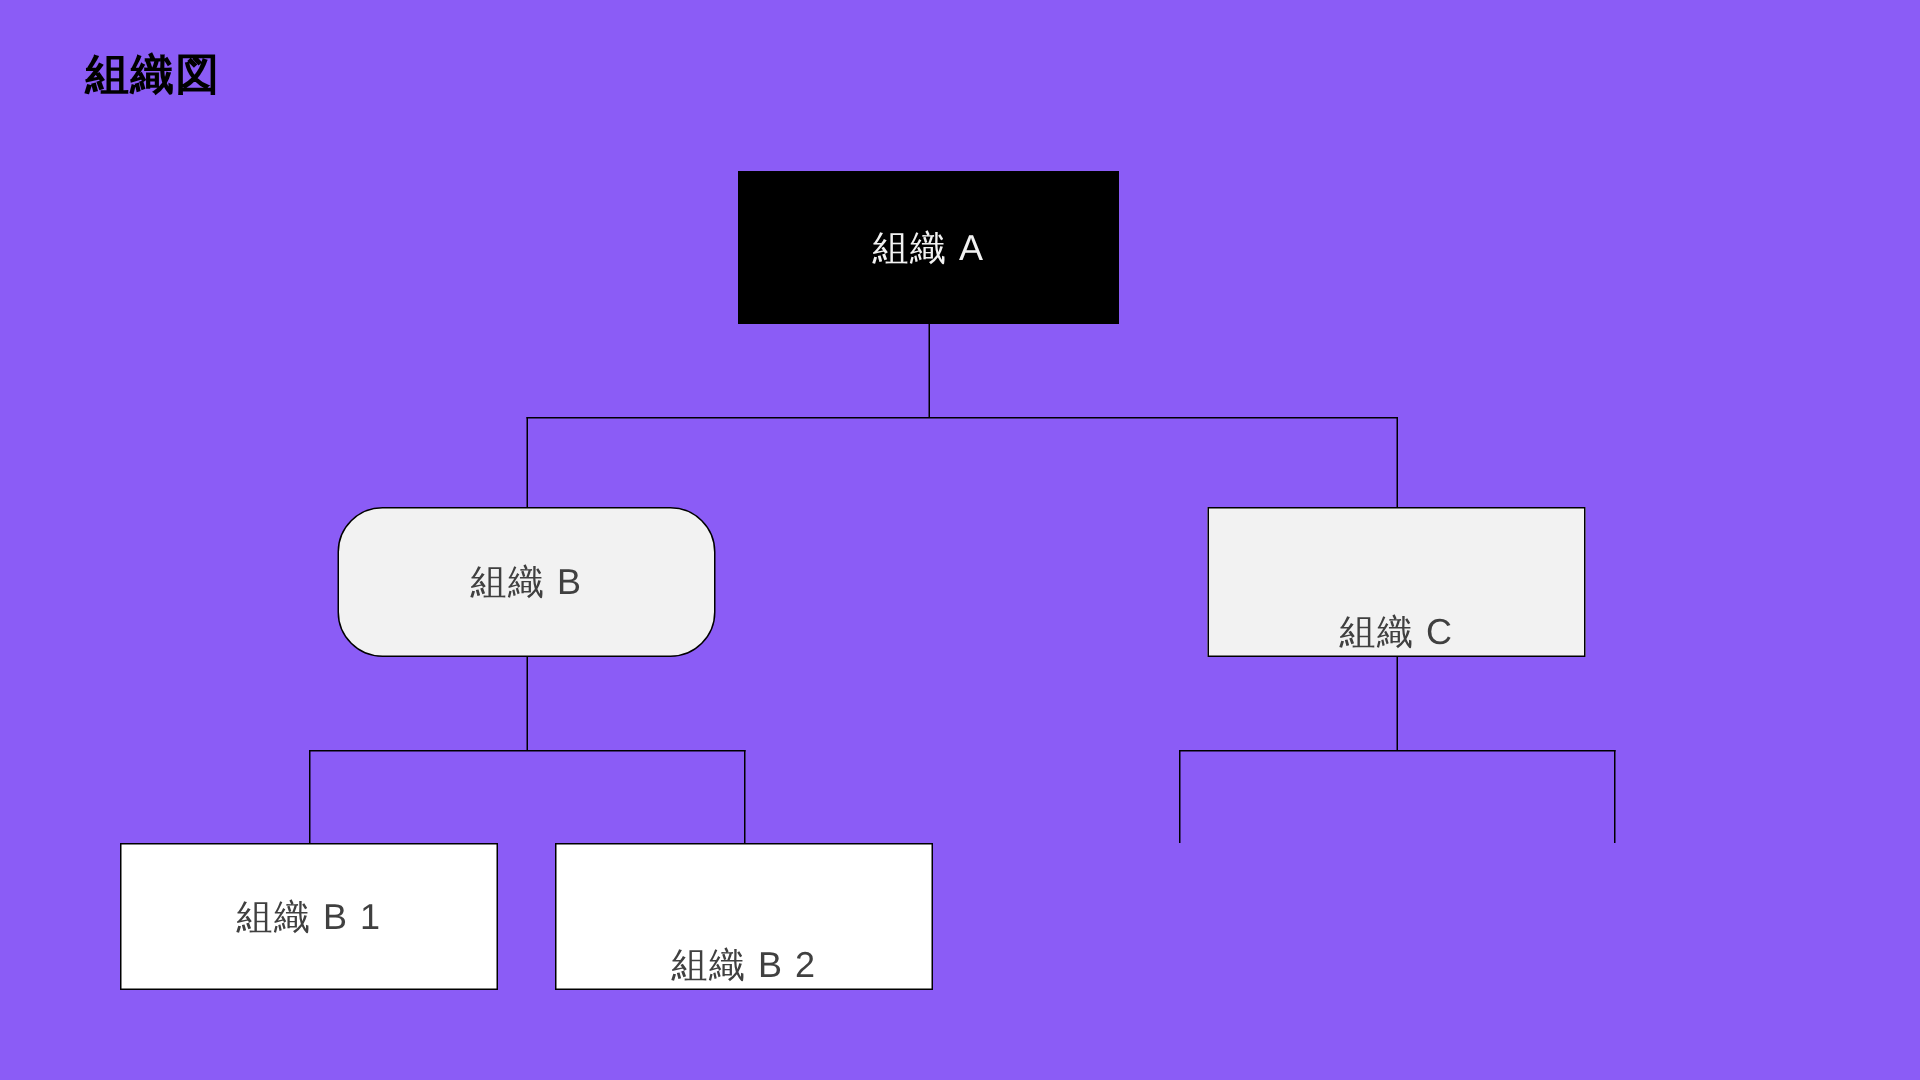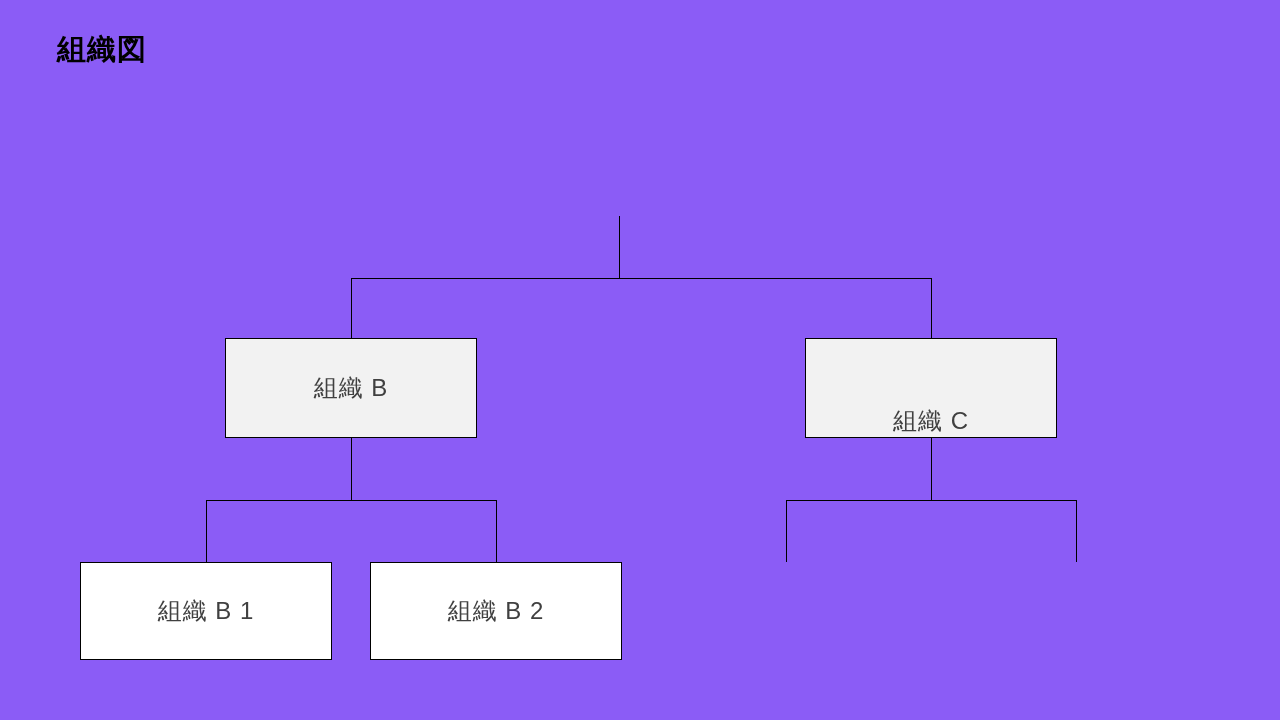--- a/index.html
+++ b/index.html
@@ -40,31 +40,31 @@
     color: #f2f2f2;
     border: 1px solid #000000;
   }
   .node.level2 {
     background: #f2f2f2;
     color: #404040;
     border: 1px solid #000000;
     width: 252px; height: 100px;
     top: 338px;
   }
-  .node.org-b { left: 225px; }
+  .node.org-b { left: 225px; border-radius: 30px; }
   .node.org-c { left: 805px; align-items: flex-end; }
   .node.leaf {
     background: #ffffff;
     color: #404040;
     border: 1px solid #000000;
     width: 252px; height: 98px;
     top: 562px;
   }
   .node.org-b1 { left: 80px; }
-  .node.org-b2 { left: 370px; }
+  .node.org-b2 { left: 370px; align-items: flex-end; }
   .node.org-c1 { left: 660px; }
   .node.org-c2 { left: 950px; }
   .line {
     position: absolute;
     background: #000000;
   }
   .line.v { width: 1px; }
   .line.h { height: 1px; }
 
   
@@ -100,20 +100,23 @@
   <div class="line v v-b-bot"></div>
   <div class="line h h-b"></div>
   <div class="line v v-b1"></div>
   <div class="line v v-b2"></div>
 
   <div class="line v v-c-bot"></div>
   <div class="line h h-c"></div>
   <div class="line v v-c1"></div>
   <div class="line v v-c2"></div>
 
+  <div class="node root">
+    <span>組織 A</span>
+  </div>
 
   <div class="node level2 org-b">
     <span>組織 B</span>
   </div>
 
   <div class="node level2 org-c">
     <span>組織 C</span>
   </div>
 
   <div class="node leaf org-b1">

